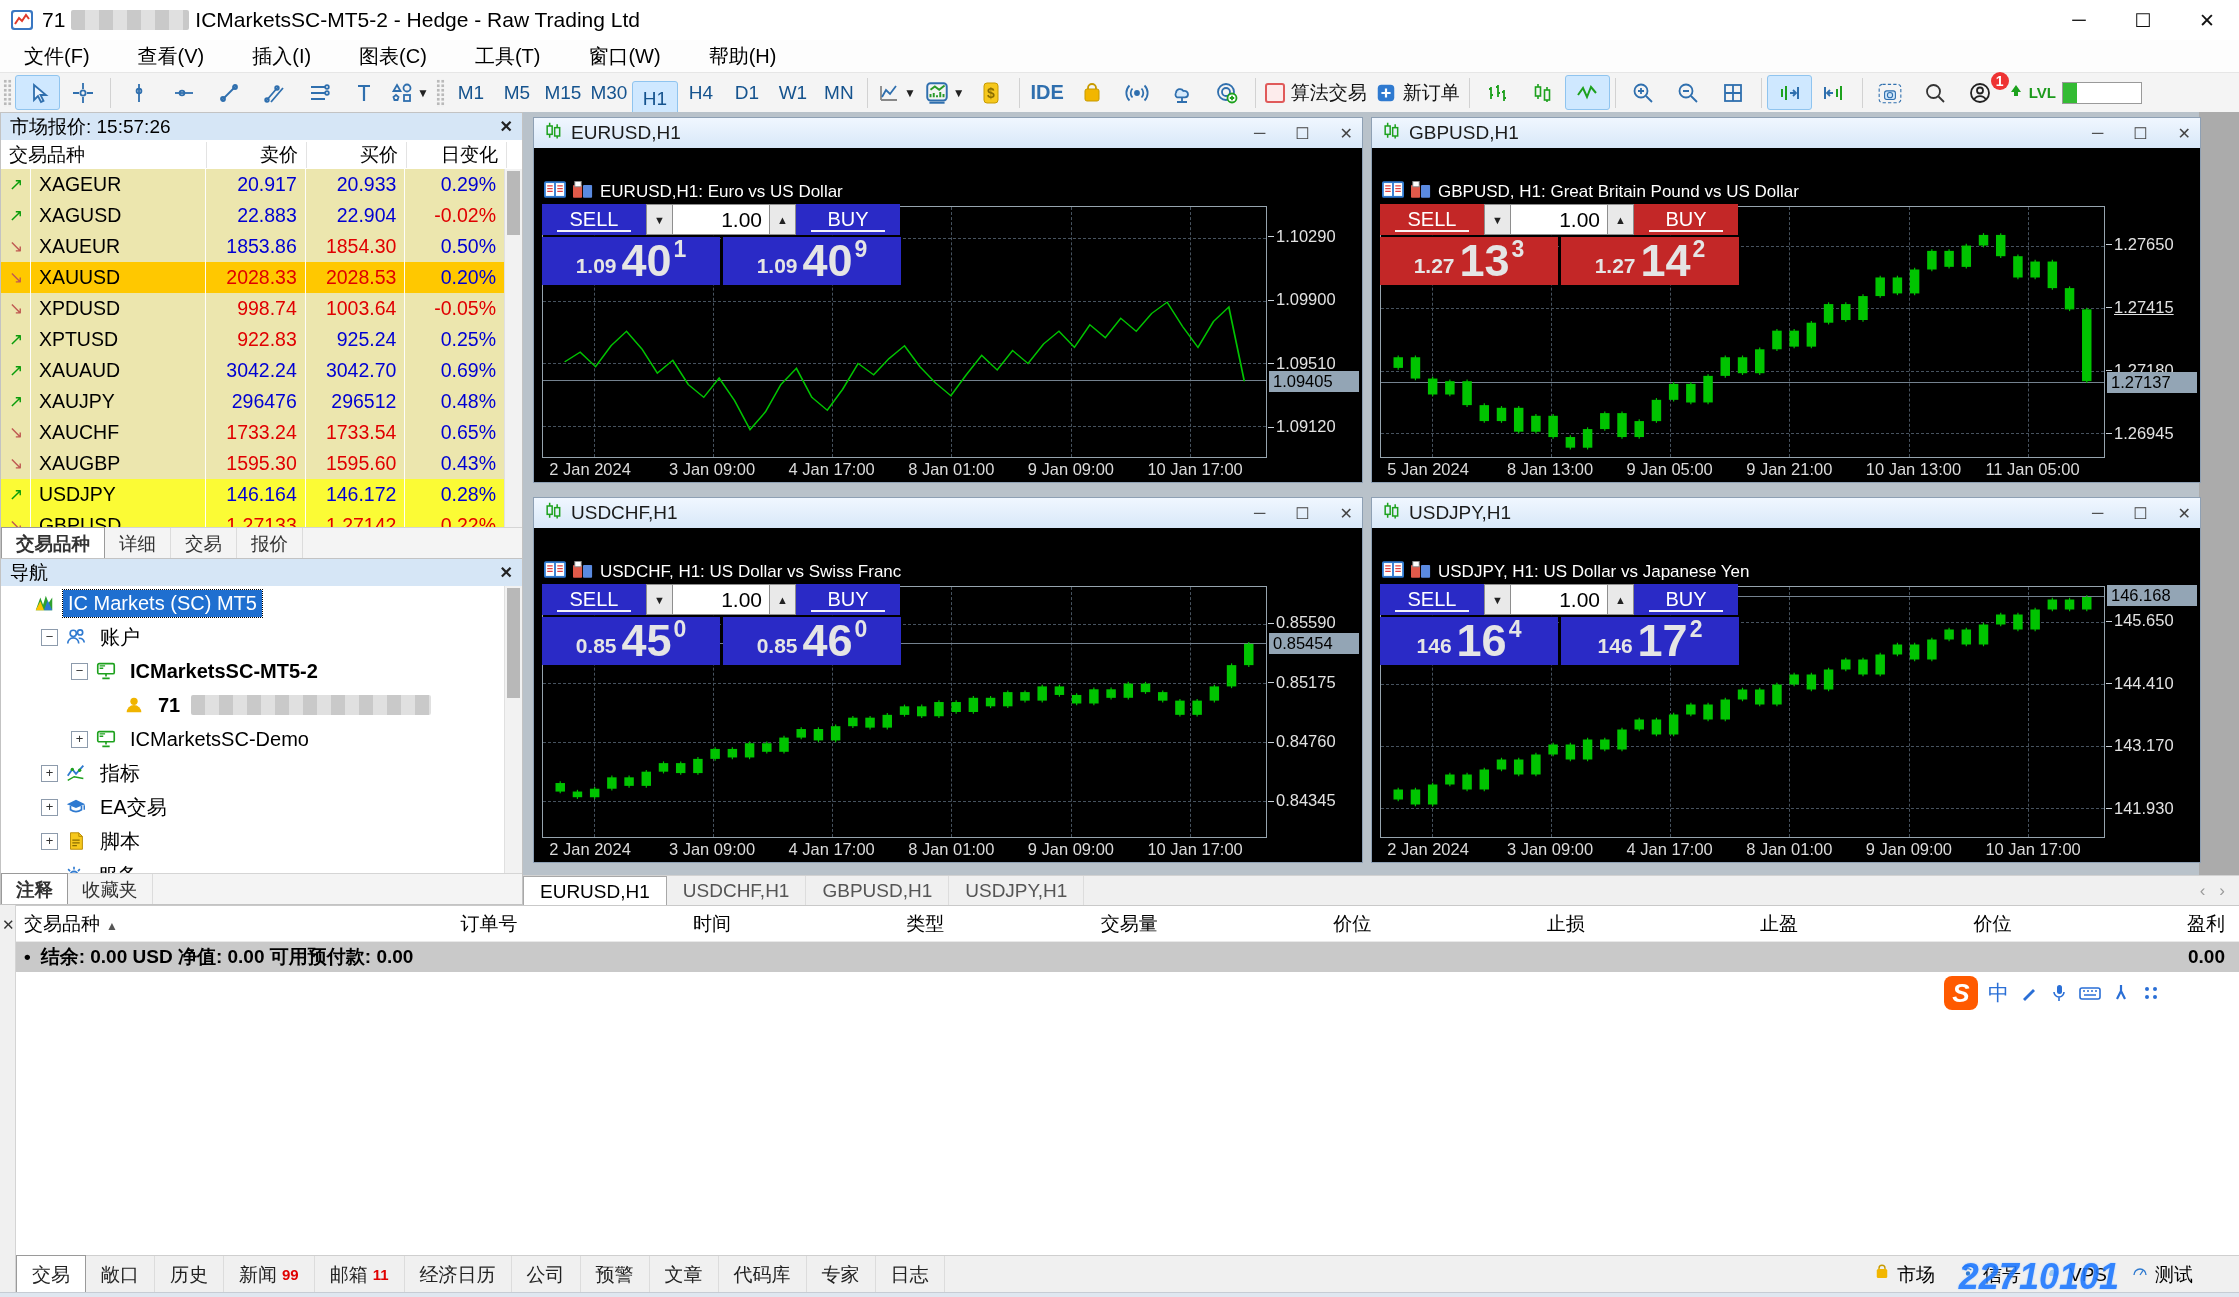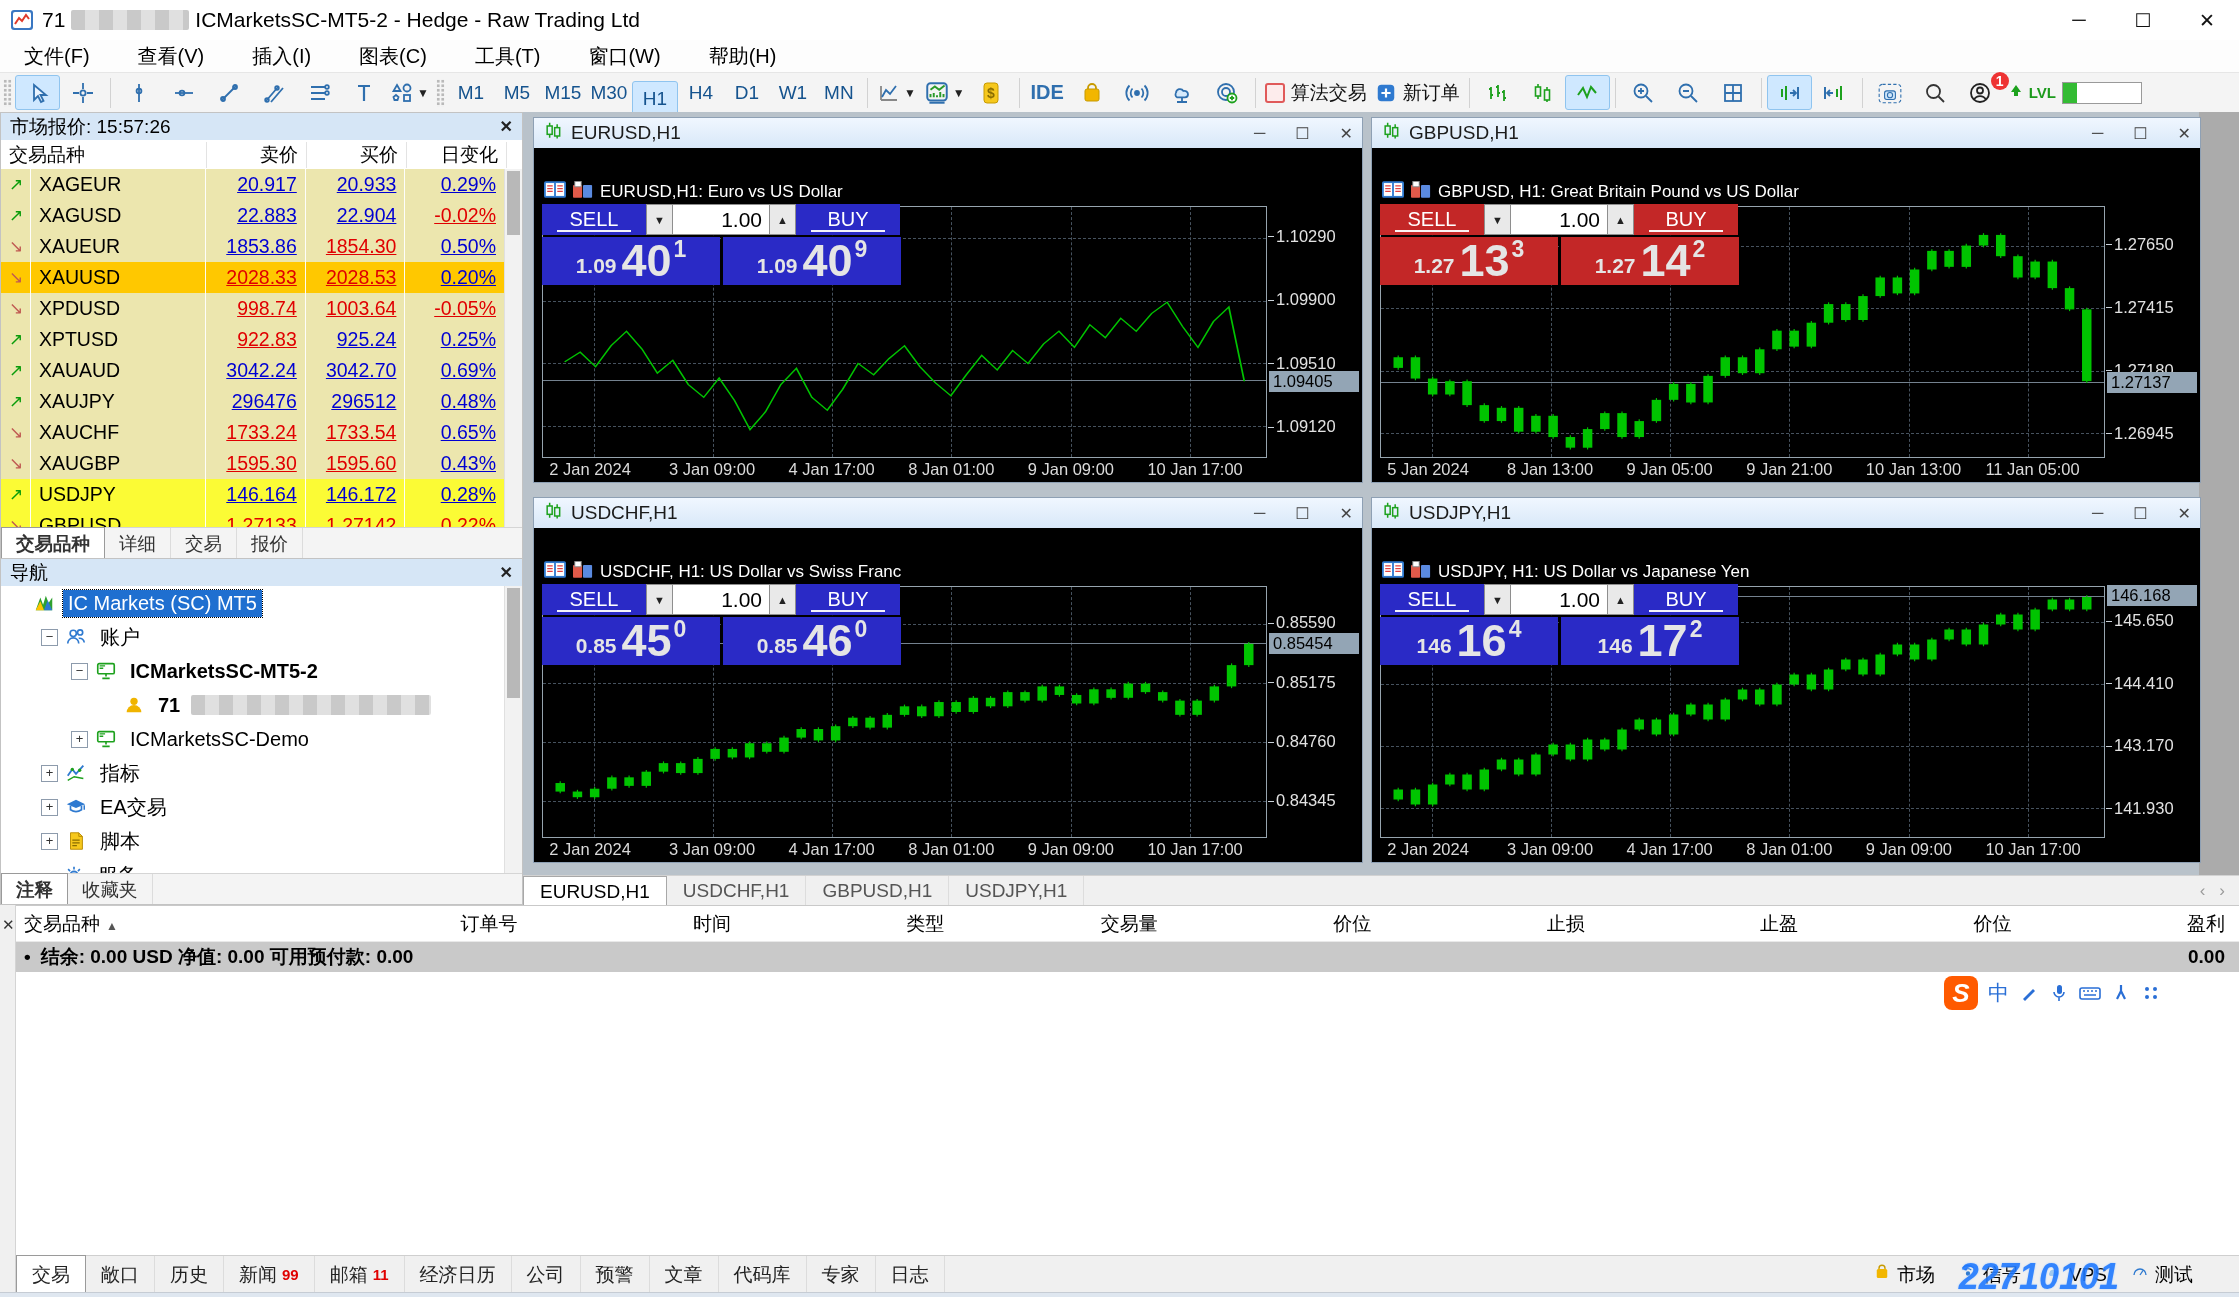--- a/index.html
+++ b/index.html
@@ -37,21 +37,21 @@
   .panelhdr{height:27px;background:#d6e6f6;display:flex;align-items:center;padding:0 9px;font-size:19px;}
   .panelhdr .x{margin-left:auto;font-size:16px;font-weight:bold;color:#222;}
   
   #mw{left:0;top:112px;width:523px;height:447px;overflow:hidden;}
   .mwcols{display:flex;height:29px;align-items:center;font-size:19px;border-bottom:1px solid #e3e3e3;}
   .mwcols span{border-right:1px solid #e3e3e3;box-sizing:border-box;padding:0 8px;}
   .c0{width:206px;} .c1{width:100px;text-align:right;} .c2{width:100px;text-align:right;} .c3{width:100px;text-align:right;}
   #mwrows{position:absolute;top:56px;left:0;right:17px;bottom:30px;overflow:hidden;}
   .mwrow{display:flex;height:31px;align-items:center;font-size:19.5px;}
   .mwrow span{box-sizing:border-box;padding:0 8px;border-right:1px solid rgba(255,255,255,.95);height:100%;display:flex;align-items:center;}
-  .mwrow .c1,.mwrow .c2,.mwrow .c3{justify-content:flex-end;text-decoration:underline;}
+  .mwrow .c1,.mwrow .c2,.mwrow .c3{justify-content:flex-end;}
   .bg-k{background:#ece6ae;} .bg-sel{background:#ffc800;} .bg-br{background:#fbfb35;}
   .c-blue{color:#0000d2;} .c-red{color:#e00000;}
   .arr{width:30px !important;padding:0 0 0 8px !important;font-size:17px;}
   .arr.up{color:#0a9c0a;} .arr.dn{color:#c05a52;}
   .sym{width:176px !important;}
   .mwsb{position:absolute;right:0;top:56px;bottom:30px;width:17px;background:#f2f2f2;border-left:1px solid #e0e0e0;}
   .sbthumb{position:absolute;left:2px;right:2px;background:#b8b8b8;}
   .ptabs{position:absolute;left:0;right:0;bottom:0;height:30px;background:#f4f4f4;border-top:1px solid #d5d5d5;display:flex;font-size:18.5px;align-items:stretch;}
   .ptab{padding:0 14px;display:flex;align-items:center;color:#333;border-right:1px solid #dcdcdc;}
   .ptab.active{background:#fff;font-weight:bold;border:1px solid #9a9a9a;border-bottom:none;margin-top:-1px;}
@@ -800,21 +800,21 @@
               <line x1="928.5714285714286" x2="928.5714285714286" y1="126.7" y2="198.9" stroke="#00c400" stroke-width="1.6"></line>
               <rect x="922.0" y="130.9" width="13.1" height="63.8" fill="#00c400"></rect>
               <line x1="952.3809523809524" x2="952.3809523809524" y1="190.5" y2="249.9" stroke="#00c400" stroke-width="1.6"></line>
               <rect x="945.8" y="194.7" width="13.1" height="51.1" fill="#00c400"></rect>
               <line x1="976.1904761904763" x2="976.1904761904763" y1="241.5" y2="422.3" stroke="#00c400" stroke-width="1.6"></line>
               <rect x="969.6" y="245.7" width="13.1" height="172.3" fill="#00c400"></rect>
             </svg>
           </div>
           <div class="scale">
             <div class="slabel" style="top: calc(15.43% - 10px);">1.27650</div>
-            <div class="slabel" style="top: calc(40.43% - 10px);">1.27415</div>
+            <div class="slabel" style="top: calc(40.43% - 10px); text-decoration: underline;">1.27415</div>
             <div class="slabel" style="top: calc(65.43% - 10px);">1.27180</div>
             <div class="slabel" style="top: calc(90.43% - 10px);">1.26945</div>
             <div class="curbox" style="top: calc(70% - 10px);">1.27137</div>
           </div>
           <div class="times">
             <span style="left: 1%;">5 Jan 2024</span>
             <span style="left: 17.5%;">8 Jan 13:00</span>
             <span style="left: 34%;">9 Jan 05:00</span>
             <span style="left: 50.5%;">9 Jan 21:00</span>
             <span style="left: 67%;">10 Jan 13:00</span>

